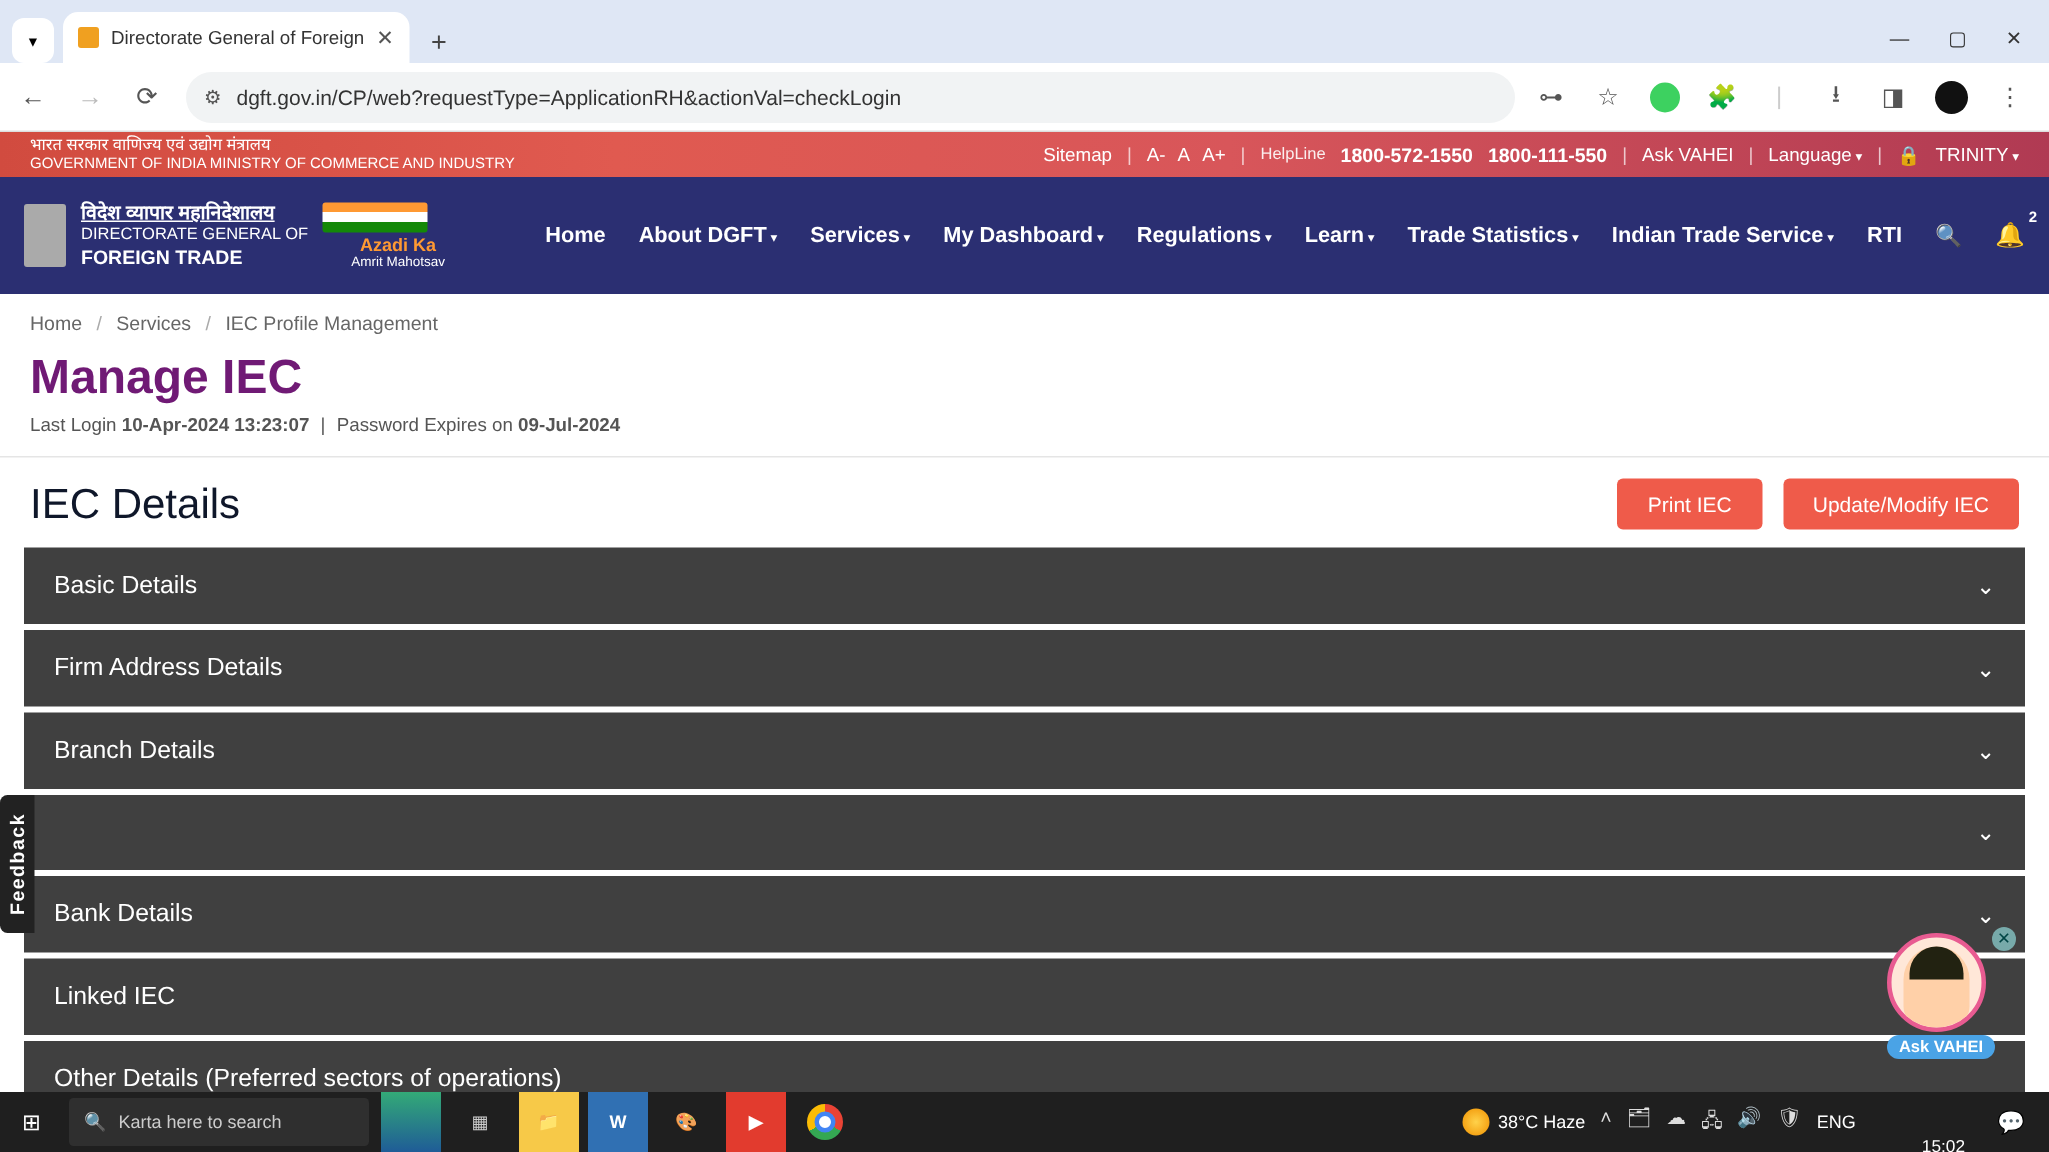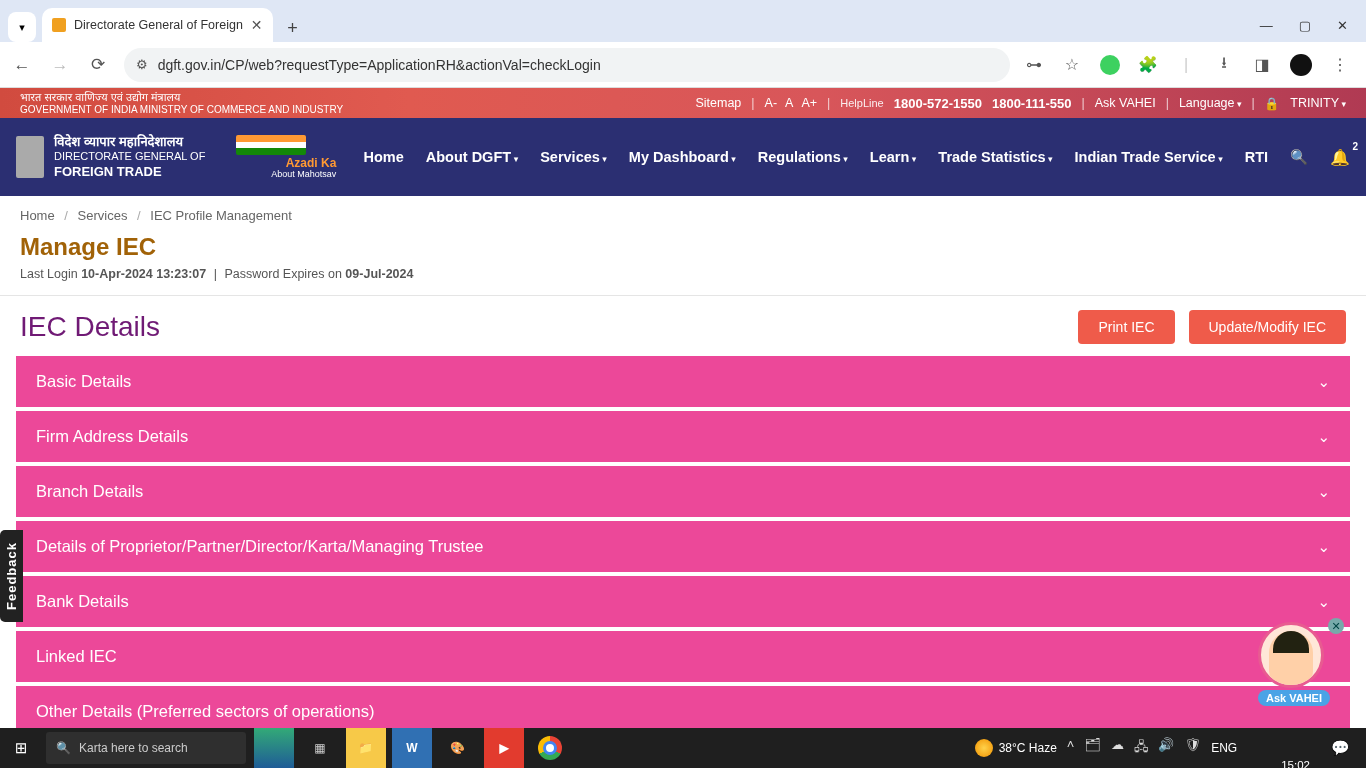--- a/index.html
+++ b/index.html
@@ -33,50 +33,50 @@
 .gov-bar .sep { opacity: .7; }
 .gov-bar .fontsz { display: flex; gap: 8px; align-items: center; }
 .gov-bar .phone { font-weight: 600; font-size: 13px; }
 .gov-bar .dd::after { content: " ▾"; font-size: 9px; }
 
 
 .main-nav { background: #2b2f72; color: #fff; height: 78px; display: flex; align-items: center; padding: 0 16px; }
 .brand { display: flex; align-items: center; gap: 10px; }
 .emblem { width: 28px; height: 42px; background: #aaa; border-radius: 2px; }
 .brand-text { font-size: 11px; line-height: 1.25; }
-.brand-text .l1 { font-size: 13px; font-weight: 600; }
+.brand-text .l1 { font-size: 13px; font-weight: 600; text-decoration: underline; }
 .brand-text .l3 { font-weight: 700; font-size: 13px; }
-.azadi { margin-left: 31px; width: 100px; font-size: 10px; line-height: 1.05; text-align: right; }
+.azadi { margin-left: 10px; width: 100px; font-size: 10px; line-height: 1.05; text-align: center; }
 .azadi .flag { width: 70px; height: 20px; background: linear-gradient(#ff9933 33%, #fff 33% 66%, #138808 66%); margin-bottom: 2px; border-radius: 2px; }
 .azadi .a1 { color: #ff9933; font-weight: 700; font-size: 12px; }
 .azadi .a2 { color: #fff; font-size: 9px; }
 .nav-items { margin-left: auto; display: flex; align-items: center; gap: 22px; font-size: 14.5px; font-weight: 600; }
 .nav-items .ni { cursor: pointer; white-space: nowrap; }
 .nav-items .ni.dd::after { content: " ▾"; font-size: 9px; font-weight: 400; }
 .nav-items .bell { position: relative; font-size: 16px; }
 .nav-items .bell .badge { position: absolute; top: -7px; right: -8px; font-size: 10px; font-weight: 700; }
 
 
 .content { padding: 0; }
 .bc-row { padding: 12px 20px 6px; font-size: 13px; color: #666; }
 .bc-row .crumb { color: #666; }
 .bc-row .slash { padding: 0 6px; color: #aaa; }
 .title-row { padding: 4px 20px 4px; }
-.title-row h1 { color: #a16207; font-size: 24px; font-weight: 600; }
+.title-row h1 { color: #701a75; font-size: 32px; font-weight: 600; }
 .meta-row { padding: 2px 20px 14px; font-size: 12.5px; color: #555; border-bottom: 1px solid #e5e5e5; }
 .meta-row b { font-weight: 700; }
 .meta-row .pipe { padding: 0 4px; }
 
 
 .section-head { display: flex; align-items: center; padding: 14px 20px 12px; }
-.section-head h2 { font-size: 28px; color: #701a75; font-weight: 400; }
+.section-head h2 { font-size: 28px; color: #0f172a; font-weight: 400; }
 .section-head .btns { margin-left: auto; display: flex; gap: 14px; }
 .btn { background: #ef5b4a; color: #fff; border: none; border-radius: 4px; padding: 9px 20px; font-size: 14px; cursor: pointer; }
 .accordion { padding: 0 16px 16px; display: flex; flex-direction: column; gap: 4px; }
-.acc-item { background: #ec4899; color: #fff; padding: 16px 20px; display: flex; align-items: center; font-size: 16.5px; cursor: pointer; }
+.acc-item { background: #404040; color: #fff; padding: 16px 20px; display: flex; align-items: center; font-size: 16.5px; cursor: pointer; }
 .acc-item .chev { margin-left: auto; font-size: 15px; }
 
 
 .feedback-tab { position: absolute; left: 0; top: 530px; background: #222; color: #fff; writing-mode: vertical-rl; transform: rotate(180deg); padding: 12px 4px; font-size: 13px; font-weight: 700; border-radius: 0 5px 5px 0; cursor: pointer; letter-spacing: 1px; }
 
 
 .chat-bot { position: absolute; right: 36px; bottom: 62px; text-align: center; }
 .chat-bot .ring { width: 66px; height: 66px; border-radius: 50%; border: 3px solid #e85b91; background: #ffe7d8; display: flex; align-items: flex-end; justify-content: center; overflow: hidden; }
 .chat-bot .ring .face { width: 44px; height: 54px; background: #ffd0a8; border-radius: 22px 22px 14px 14px; position: relative; }
 .chat-bot .ring .face::before { content: ""; position: absolute; top: 0; left: 4px; right: 4px; height: 22px; background: #221; border-radius: 18px 18px 0 0; }
@@ -177,21 +177,21 @@
     <div class="emblem"></div>
     <div class="brand-text">
       <div class="l1">विदेश व्यापार महानिदेशालय</div>
       <div>DIRECTORATE GENERAL OF</div>
       <div class="l3">FOREIGN TRADE</div>
     </div>
   </div>
   <div class="azadi">
     <div class="flag"></div>
     <div class="a1">Azadi Ka</div>
-    <div class="a2">About Mahotsav</div>
+    <div class="a2">Amrit Mahotsav</div>
   </div>
   <div class="nav-items" id="nav-items">
       <span class="ni">Home</span>
       <span class="ni dd">About DGFT</span>
       <span class="ni dd">Services</span>
       <span class="ni dd">My Dashboard</span>
       <span class="ni dd">Regulations</span>
       <span class="ni dd">Learn</span>
       <span class="ni dd">Trade Statistics</span>
       <span class="ni dd">Indian Trade Service</span>
@@ -233,21 +233,20 @@
       </div>
       <div class="acc-item">
         <span>Firm Address Details</span>
         <span class="chev">⌄</span>
       </div>
       <div class="acc-item">
         <span>Branch Details</span>
         <span class="chev">⌄</span>
       </div>
       <div class="acc-item">
-        <span>Details of Proprietor/Partner/Director/Karta/Managing Trustee</span>
         <span class="chev">⌄</span>
       </div>
       <div class="acc-item">
         <span>Bank Details</span>
         <span class="chev">⌄</span>
       </div>
       <div class="acc-item">
         <span>Linked IEC</span>
       </div>
       <div class="acc-item">

